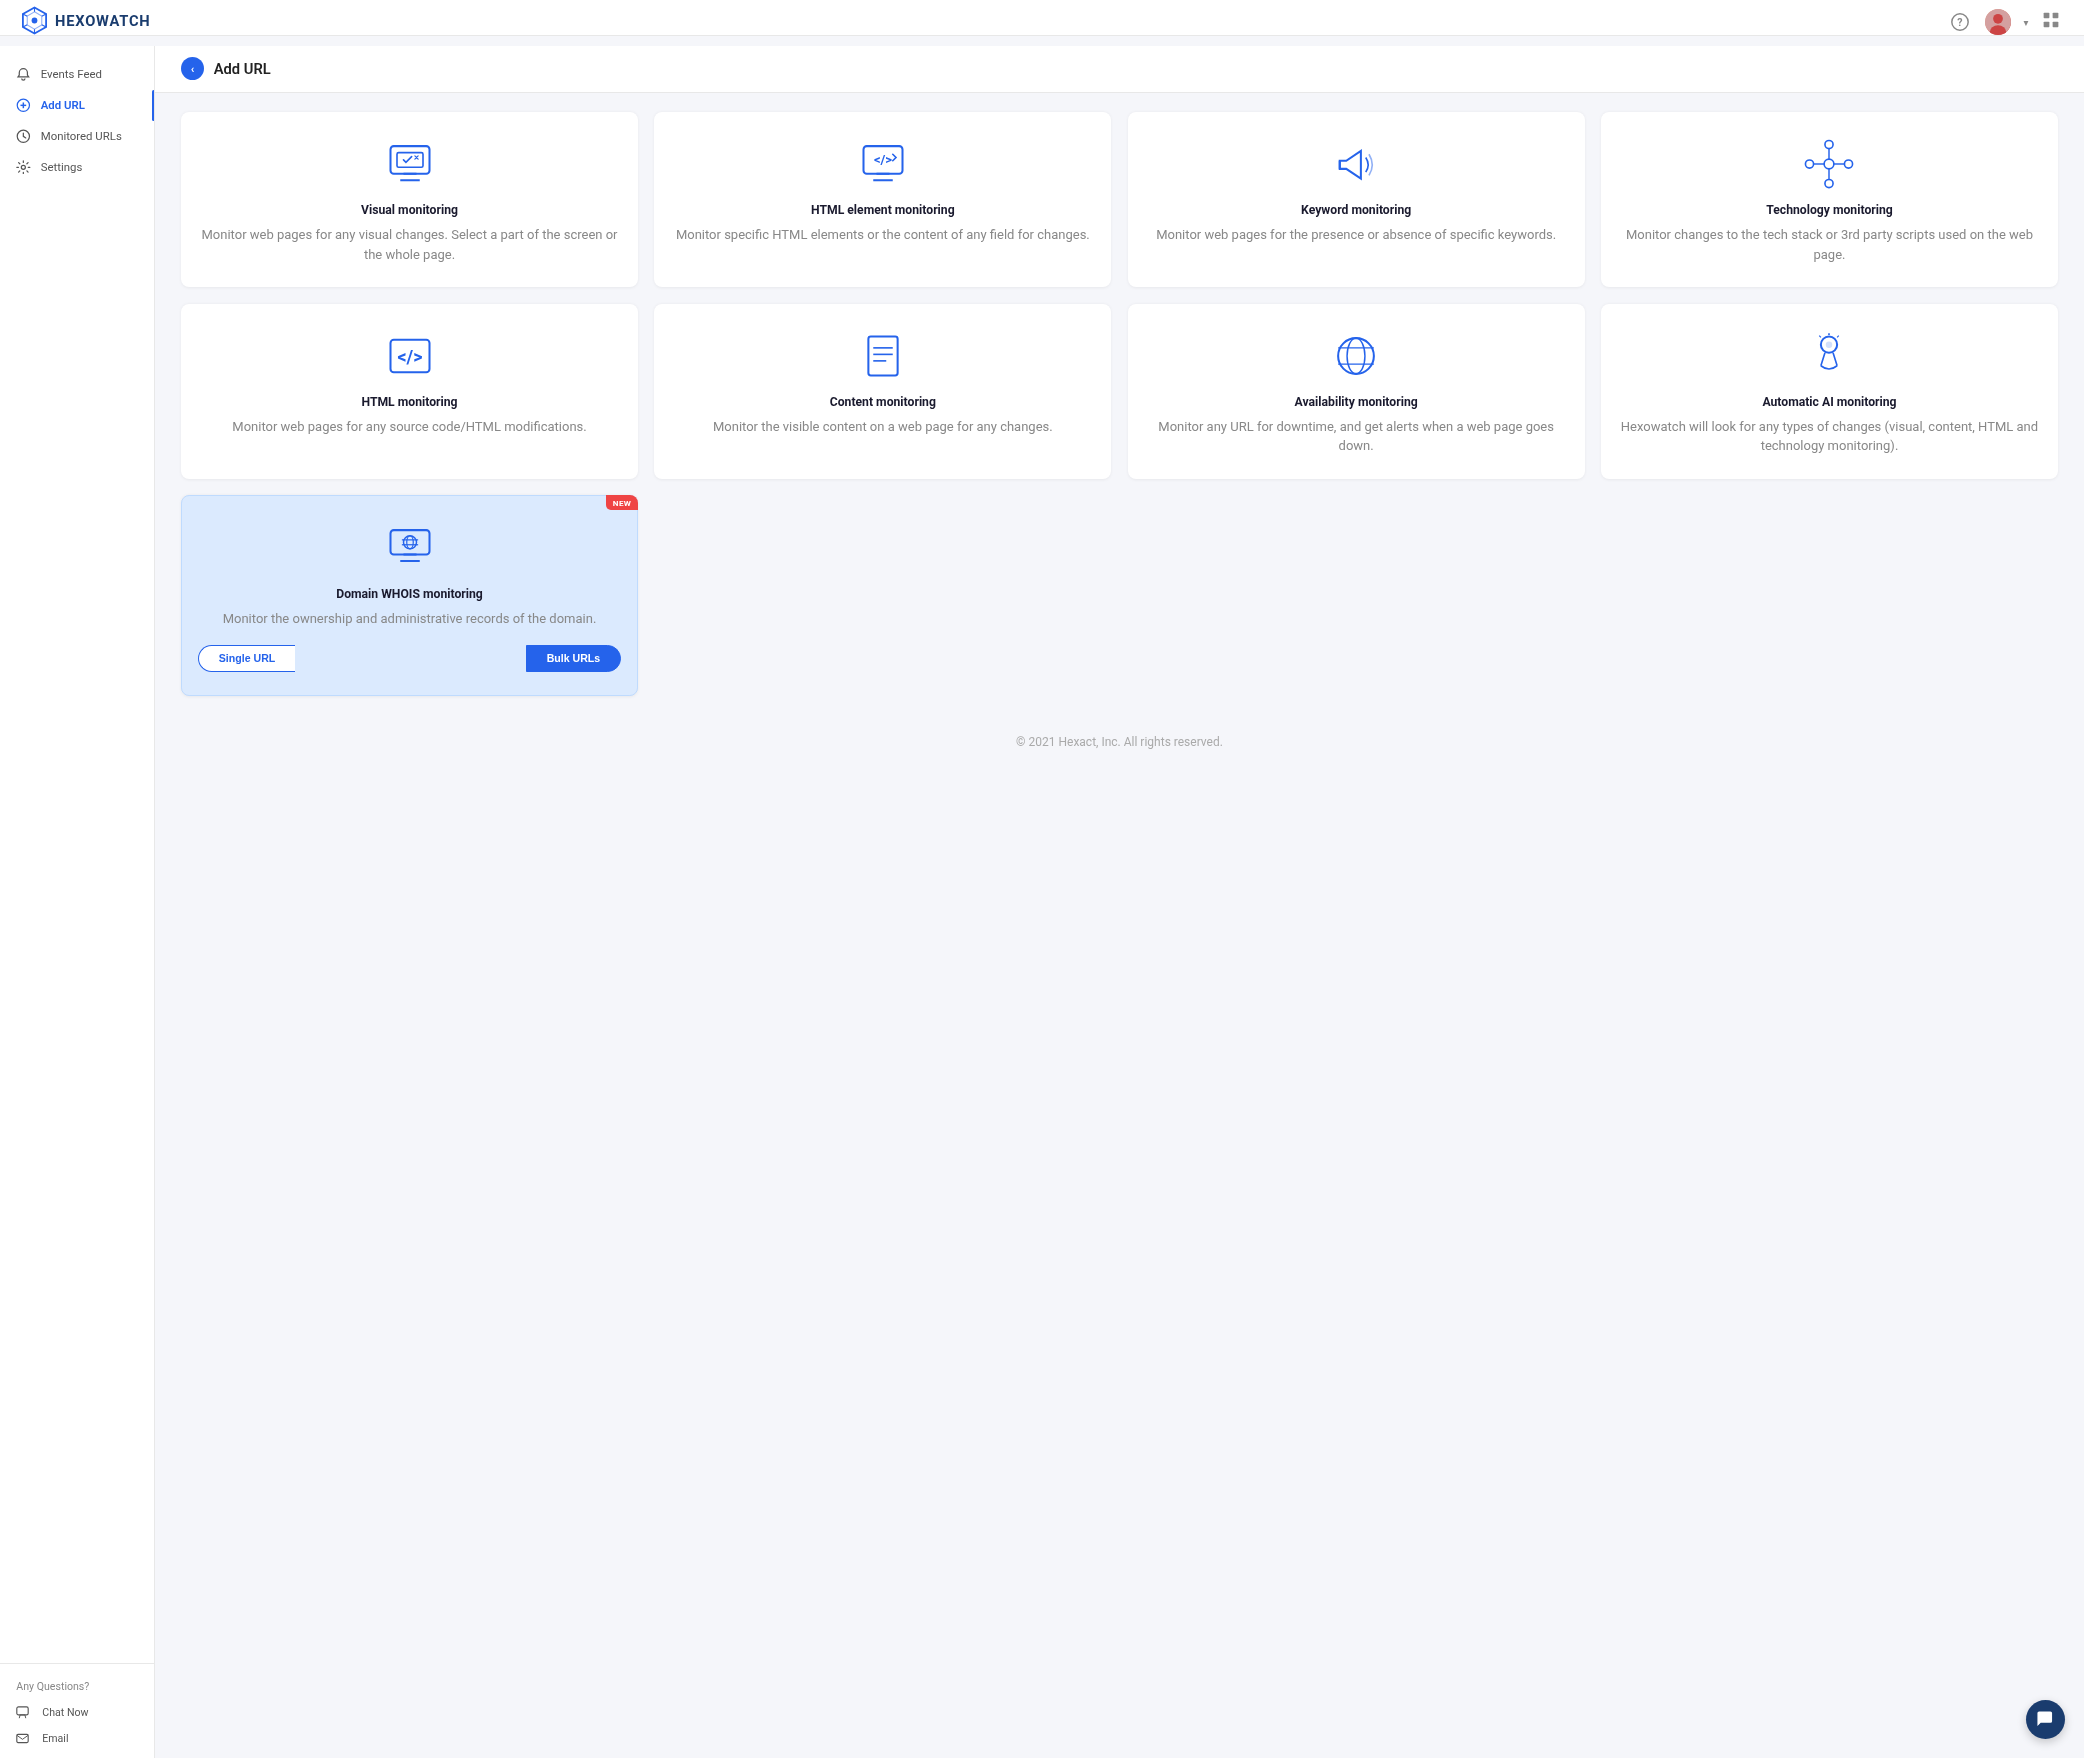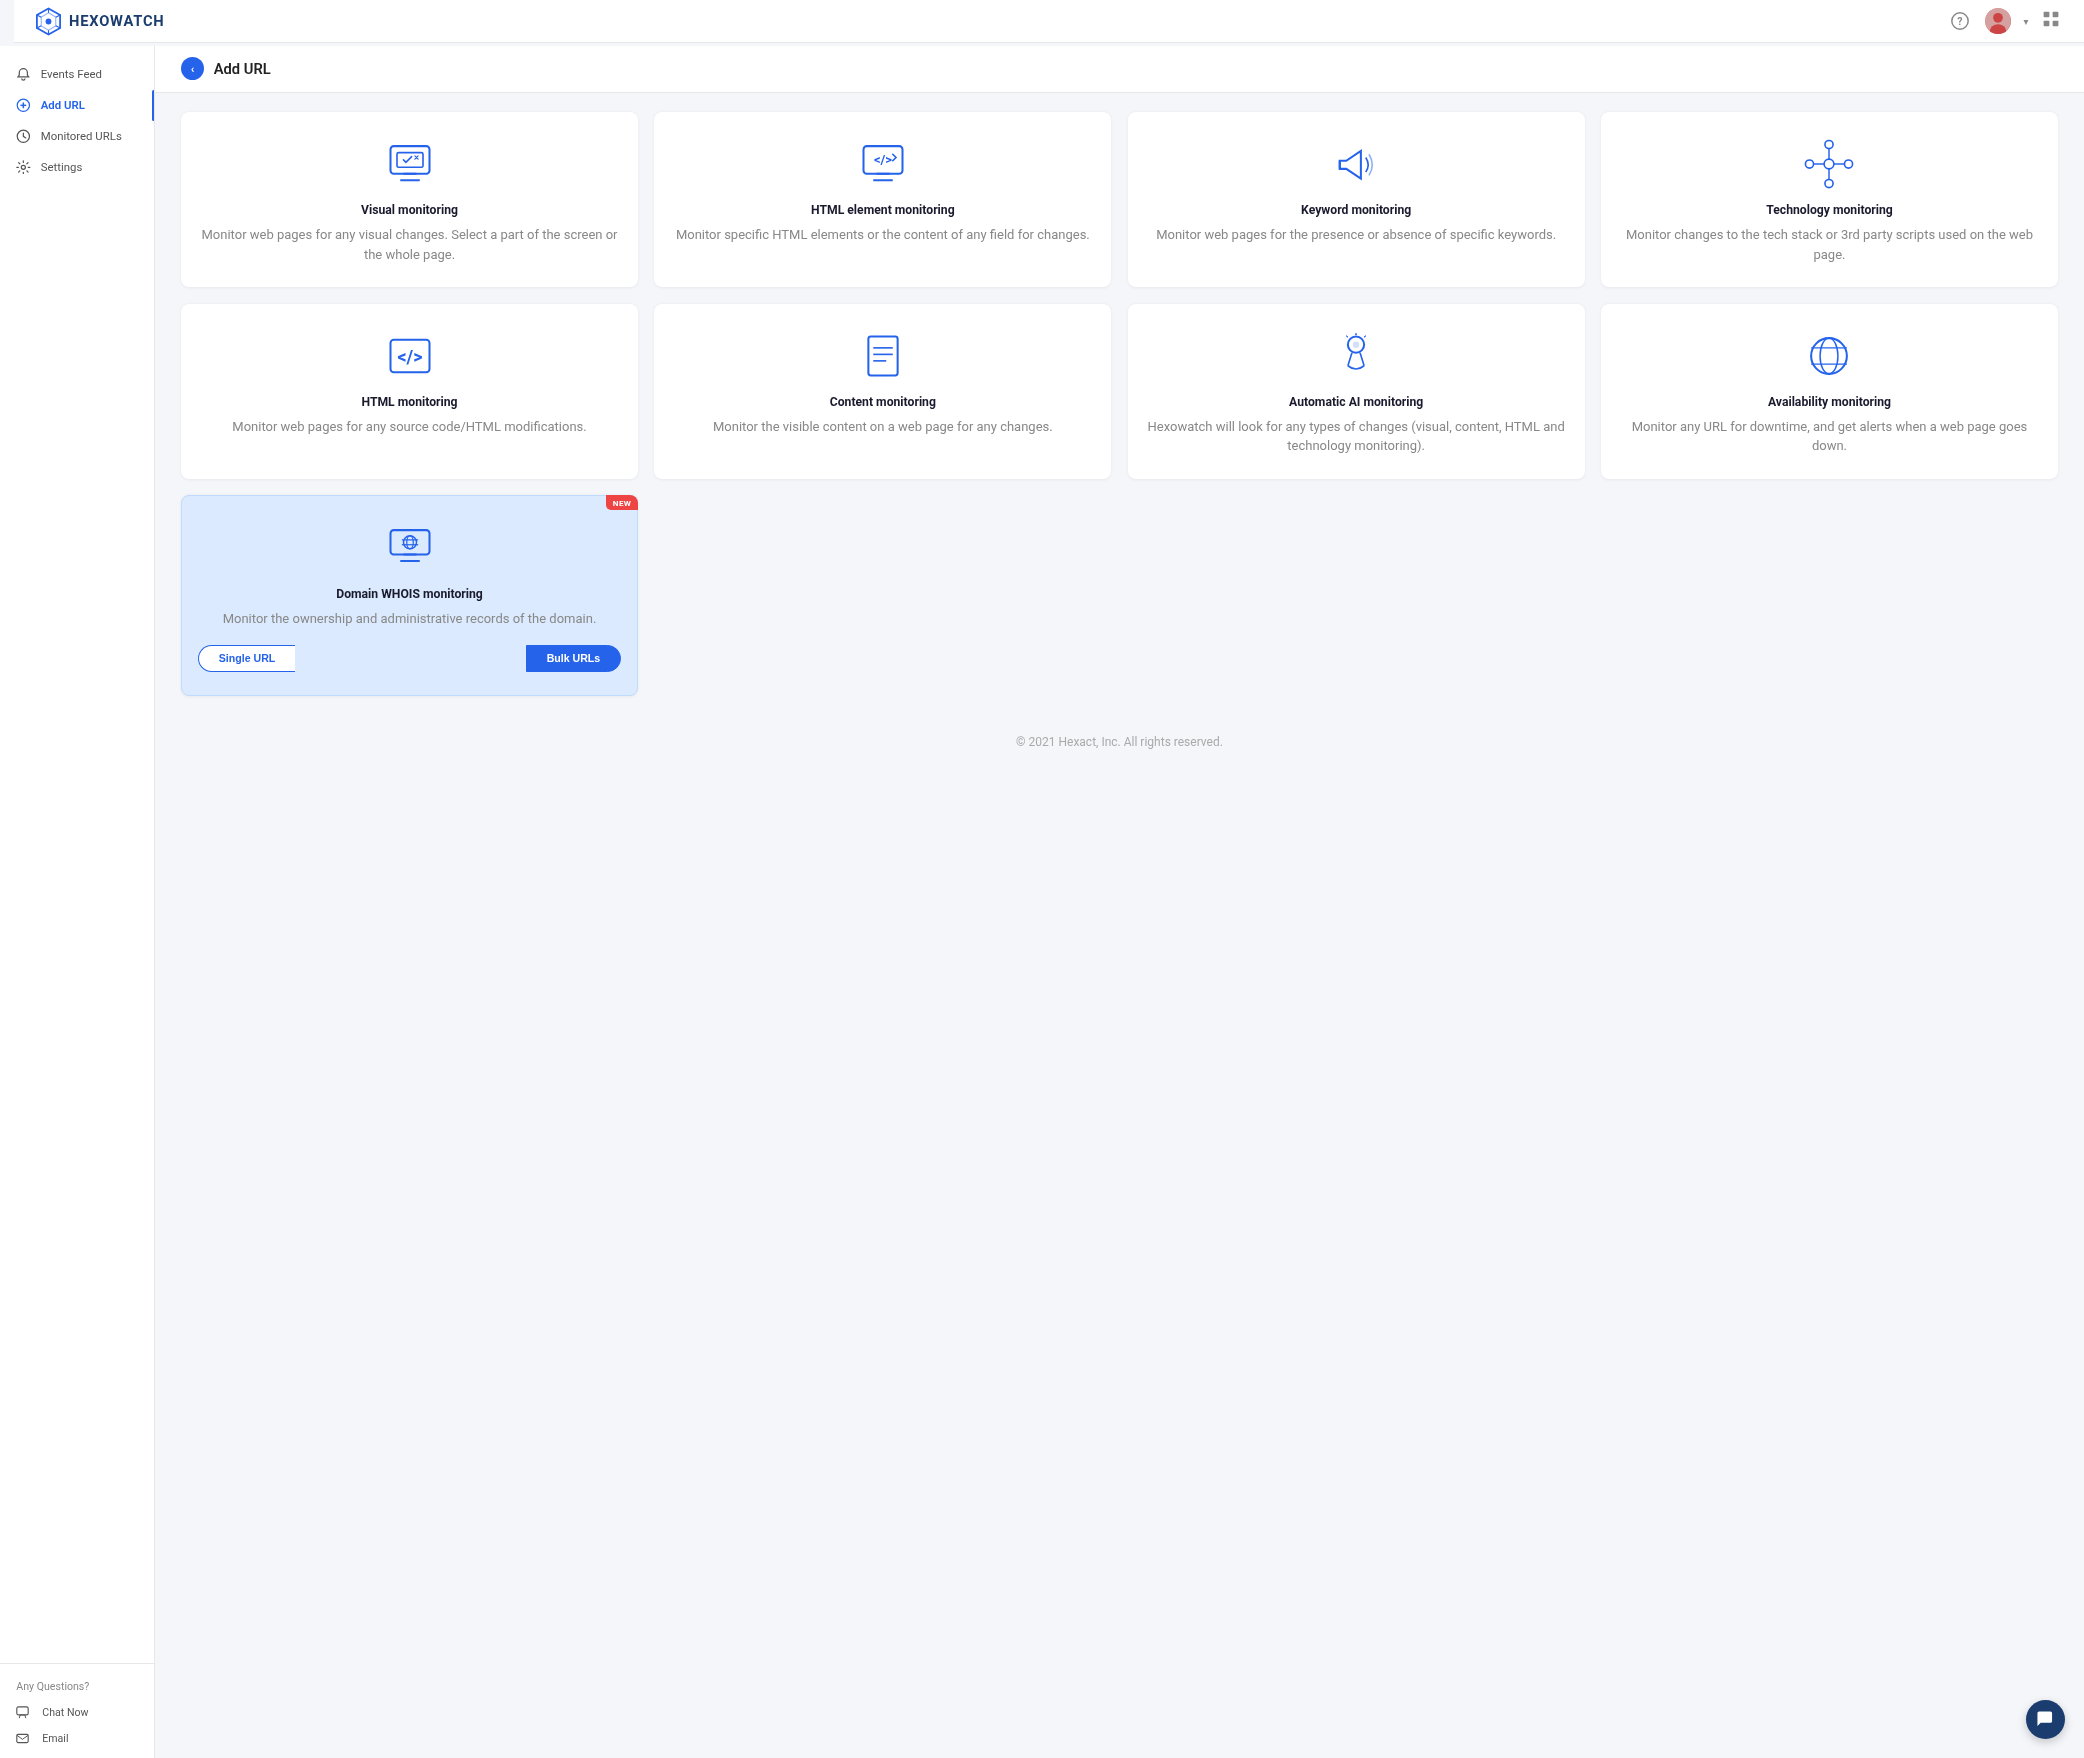--- a/index.html
+++ b/index.html
@@ -2,29 +2,28 @@
 <html style="font-size:13px"><head>
   <meta charset="utf-8">
   <style>
     * { box-sizing: border-box; margin: 0; padding: 0; }
     body { font-family: -apple-system, BlinkMacSystemFont, 'Segoe UI', Roboto, sans-serif; background: #f5f6fa; color: #333; display: flex; flex-direction: column; min-height: 100vh; }
 
     
     .header {
       background: #fff;
       border-bottom: 0.8px solid #e8e8e8;
-      height: 43px;
-      display: flex;
-      align-items: center;
+      height: 36px;
+      display: flex;
+      align-items: flex-end;
       justify-content: space-between;
       padding: 0 19.5px;
       position: fixed;
       top: 0; left: 0; right: 0;
       z-index: 100;
-      margin-left: 14px;
     }
     .logo {
       display: flex;
       align-items: center;
       gap: 6.5px;
       font-weight: 700;
       font-size: 14.7px;
       color: #1a3c6e;
       letter-spacing: 0.8px;
     }
@@ -485,44 +484,44 @@
               <line x1="20" y1="38" x2="36" y2="38" stroke="#2563eb" stroke-width="2"></line>
             </svg>
           </div>
           <div class="card-title">Content monitoring</div>
           <div class="card-desc">Monitor the visible content on a web page for any changes.</div>
         </div>
 
         <div class="card">
           <div class="card-icon">
             <svg width="52" height="52" viewBox="0 0 64 64" fill="none">
+              <circle cx="32" cy="32" r="22" stroke="#2563eb" stroke-width="2.5"></circle>
+              <ellipse cx="32" cy="32" rx="11" ry="22" stroke="#2563eb" stroke-width="1.8"></ellipse>
+              <line x1="10" y1="22" x2="54" y2="22" stroke="#2563eb" stroke-width="1.8"></line>
+              <line x1="10" y1="42" x2="54" y2="42" stroke="#2563eb" stroke-width="1.8"></line>
+            </svg>
+          </div>
+          <div class="card-title">Availability monitoring</div>
+          <div class="card-desc">Monitor any URL for downtime, and get alerts when a web page goes down.</div>
+        </div>
+
+        <div class="card">
+          <div class="card-icon">
+            <svg width="52" height="52" viewBox="0 0 64 64" fill="none">
               <circle cx="32" cy="18" r="10" stroke="#2563eb" stroke-width="2.5"></circle>
               <path d="M27 28 l-5 16 M37 28 l5 16" stroke="#2563eb" stroke-width="2" fill="none"></path>
               <path d="M22 44 Q32 52 42 44" stroke="#2563eb" stroke-width="2" fill="none"></path>
               <circle cx="32" cy="18" r="4" fill="#2563eb" opacity="0.2"></circle>
               <line x1="32" y1="6" x2="32" y2="4" stroke="#2563eb" stroke-width="2"></line>
               <line x1="22" y1="9" x2="20" y2="7" stroke="#2563eb" stroke-width="1.5"></line>
               <line x1="42" y1="9" x2="44" y2="7" stroke="#2563eb" stroke-width="1.5"></line>
             </svg>
           </div>
           <div class="card-title">Automatic AI monitoring</div>
           <div class="card-desc">Hexowatch will look for any types of changes (visual, content, HTML and technology monitoring).</div>
-        </div>
-
-        <div class="card">
-          <div class="card-icon">
-            <svg width="52" height="52" viewBox="0 0 64 64" fill="none">
-              <circle cx="32" cy="32" r="22" stroke="#2563eb" stroke-width="2.5"></circle>
-              <ellipse cx="32" cy="32" rx="11" ry="22" stroke="#2563eb" stroke-width="1.8"></ellipse>
-              <line x1="10" y1="22" x2="54" y2="22" stroke="#2563eb" stroke-width="1.8"></line>
-              <line x1="10" y1="42" x2="54" y2="42" stroke="#2563eb" stroke-width="1.8"></line>
-            </svg>
-          </div>
-          <div class="card-title">Availability monitoring</div>
-          <div class="card-desc">Monitor any URL for downtime, and get alerts when a web page goes down.</div>
         </div>
       </div>
 
       <div class="domain-row">
         <div class="domain-card-wrapper">
           <div class="card highlighted">
             <span class="new-badge">NEW</span>
             <div class="card-icon">
               <svg width="52" height="52" viewBox="0 0 64 64" fill="none">
                 <rect x="8" y="10" width="48" height="30" rx="4" stroke="#2563eb" stroke-width="2.5"></rect>

